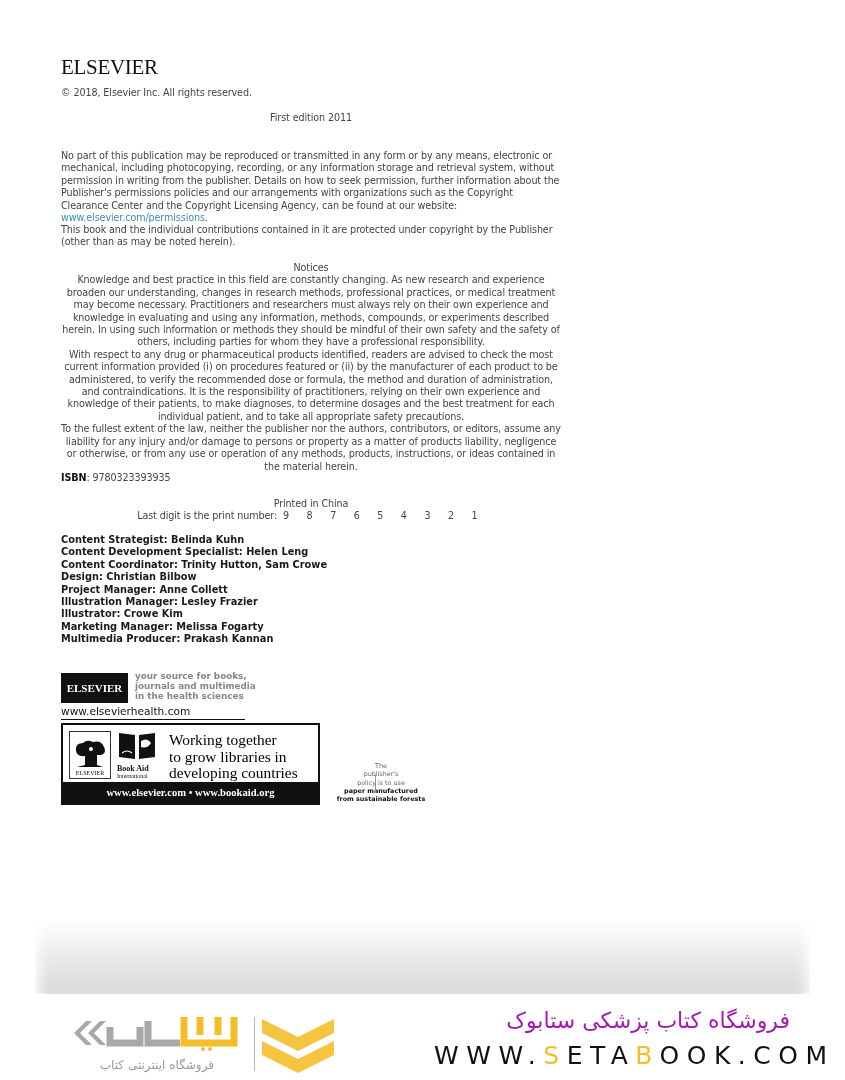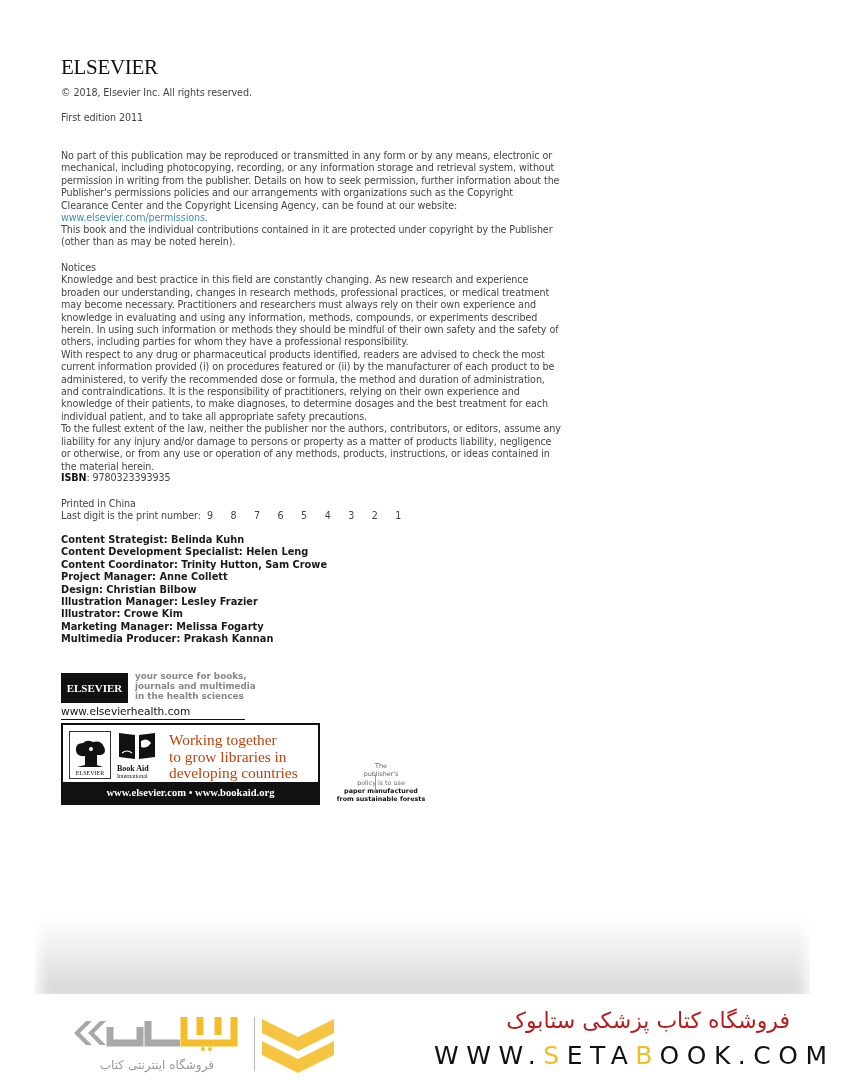--- a/index.html
+++ b/index.html
@@ -10,21 +10,21 @@
 
   .pub-logo {
     position: absolute; left: 61px; top: 55px;
     font-family: "Liberation Serif", serif; font-size: 21px; color: #111; letter-spacing: -0.3px;
   }
 
   .txt {
     position: absolute; left: 61px; width: 500px;
     font-size: 9.6px; line-height: 12.4px; color: #444; letter-spacing: -0.1px;
   }
-  .txt p { margin: 0; }
+  .txt p { margin: 0; text-align: center; }
   .link { color: #3a8fb0; }
 
   .copyright { top: 87px; }
   .editions { top: 112px; }
   .rights { top: 150px; }
   .protected { top: 224px; }
   .notices { top: 262px; }
   .isbn { top: 472px; }
   .isbn b { color: #111; font-weight: bold; }
   .printed { top: 498px; }
@@ -64,21 +64,21 @@
   .ba-tree { width: 34px; height: 30px; }
   .ba-els-label { font-family: "Liberation Serif", serif; font-size: 6px; color: #111; margin-top: 1px; }
   .ba-book { position: absolute; left: 48px; top: 0; width: 40px; height: 48px; }
   .ba-book-svg { width: 40px; height: 30px; }
   .ba-book-label {
     font-family: "Liberation Serif", serif; font-weight: bold; font-size: 8px; line-height: 8px; color: #111;
   }
   .ba-book-sub { font-family: "Liberation Serif", serif; font-size: 6px; line-height: 7px; color: #111; }
   .ba-slogan {
     position: absolute; left: 106px; top: 7px; width: 150px;
-    font-family: "Liberation Serif", serif; font-size: 15.4px; line-height: 16.5px; color: #c2410c;
+    font-family: "Liberation Serif", serif; font-size: 15.4px; line-height: 16.5px; color: #000000;
   }
   .ba-footer {
     position: absolute; left: 0; bottom: 0; width: 100%; height: 21px; background: #111; color: #fff;
     font-family: "Liberation Serif", serif; font-weight: bold; font-size: 10.6px;
     display: flex; align-items: center; justify-content: center;
   }
 
   .forest {
     position: absolute; left: 336px; top: 722px; width: 90px; text-align: center;
     font-size: 6.4px; line-height: 8.3px; color: #666; margin-top: 40px;
@@ -98,21 +98,21 @@
   .seta-word { position: absolute; left: 0; top: 0; height: 40px; width: 170px; }
   .seta-sub {
     position: absolute; left: 14px; top: 45px; width: 130px; text-align: right;
     font-size: 12px; color: #9a9a9a; direction: rtl;
   }
   .seta-divider { position: absolute; left: 184px; top: 4px; width: 1px; height: 54px; background: #bbb; }
   .seta-chevron { position: absolute; left: 192px; top: 6px; width: 72px; height: 56px; }
 
   .seta-fa {
     position: absolute; left: 430px; top: 1008px; width: 360px; text-align: right;
-    font-size: 22px; color: #b91c1c; direction: rtl;
+    font-size: 22px; color: #a21caf; direction: rtl;
   }
   .seta-url {
     position: absolute; left: 434px; top: 1041px; width: 370px;
     font-family: "DejaVu Sans", sans-serif; font-size: 25px; letter-spacing: 7.5px; color: #111;
   }
   .seta-url .hl { color: #f5bd27; }
 </style>
 </head>
 <body>
 
@@ -141,22 +141,22 @@
 
   <div class="txt printed">
     <p>Printed in China</p>
     <p><span>Last digit is the print number:</span><span class="digits">9 8 7 6 5 4 3 2 1</span></p>
   </div>
 
   <div class="credits">
     <p>Content Strategist: Belinda Kuhn</p>
     <p>Content Development Specialist: Helen Leng</p>
     <p>Content Coordinator: Trinity Hutton, Sam Crowe</p>
+    <p>Design: Christian Bilbow</p>
     <p>Project Manager: Anne Collett</p>
-    <p>Design: Christian Bilbow</p>
     <p>Illustration Manager: Lesley Frazier</p>
     <p>Illustrator: Crowe Kim</p>
     <p>Marketing Manager: Melissa Fogarty</p>
     <p>Multimedia Producer: Prakash Kannan</p>
   </div>
 
   <div class="eh">
     <div class="eh-box">ELSEVIER</div>
     <div class="eh-tag">
       <p>your source for books,</p>

